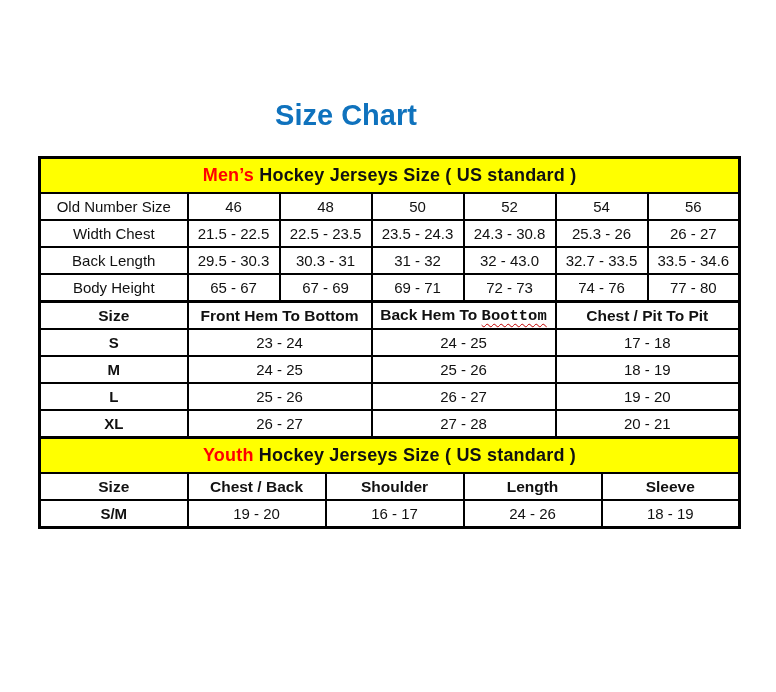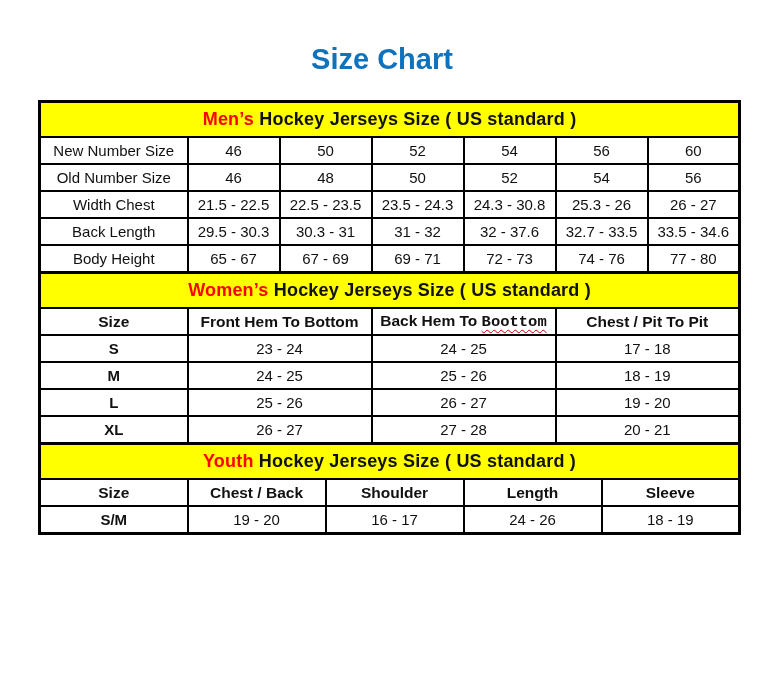--- a/index.html
+++ b/index.html
@@ -8,28 +8,27 @@
     background: #ffffff;
   }
   body {
     width: 776px;
     height: 692px;
     overflow: hidden;
     font-family: "Liberation Sans", sans-serif;
     color: #111111;
   }
   .title {
-    margin: 44px 0 0 0;
+    margin: 100px 0 0 0;
     width: 692px;
     text-align: center;
     font-size: 29px;
     line-height: 31px;
     font-weight: 700;
     color: var(--accent, #0F72BD);
-    padding-left: 36px;
   }
   .chart {
     margin: 25px 0 0 38px;
     width: 776px;
   }
   table.sec {
     border-collapse: collapse;
     table-layout: fixed;
     width: 700px;
     border: 3px solid var(--line, #000);
@@ -92,29 +91,20 @@
         <col style="width:92px">
       <col style="width:92px">
         <col style="width:92px">
         <col style="width:92px">
     </colgroup>
     <tbody>
         <tr>
           <td class="banner" colspan="7"><span class="hl">Men’s</span><span> Hockey Jerseys Size ( US standard )</span></td>
         </tr>
         <tr>
-          <td class="rowlabel">New Number Size</td>
-          <td>46</td>
-          <td>50</td>
-          <td>52</td>
-          <td>54</td>
-          <td>56</td>
-          <td>60</td>
-        </tr>
-        <tr>
           <td class="rowlabel">Old Number Size</td>
           <td>46</td>
           <td>48</td>
           <td>50</td>
           <td>52</td>
           <td>54</td>
           <td>56</td>
         </tr>
         <tr>
           <td class="rowlabel">Width Chest</td>
@@ -123,21 +113,21 @@
           <td>23.5 - 24.3</td>
           <td>24.3 - 30.8</td>
           <td>25.3 - 26</td>
           <td>26 - 27</td>
         </tr>
         <tr>
           <td class="rowlabel">Back Length</td>
           <td>29.5 - 30.3</td>
           <td>30.3 - 31</td>
           <td>31 - 32</td>
-          <td>32 - 37.6</td>
+          <td>32 - 43.0</td>
           <td>32.7 - 33.5</td>
           <td>33.5 - 34.6</td>
         </tr>
         <tr>
           <td class="rowlabel">Body Height</td>
           <td>65 - 67</td>
           <td>67 - 69</td>
           <td>69 - 71</td>
           <td>72 - 73</td>
           <td>74 - 76</td>
@@ -147,23 +137,20 @@
   </table>
 
   <table class="sec bold-labels">
     <colgroup>
       <col style="width:148px">
       <col style="width:184px">
         <col style="width:184px">
         <col style="width:184px">
     </colgroup>
     <tbody>
-        <tr>
-          <td class="banner" colspan="4"><span class="hl">Women’s</span><span> Hockey Jerseys Size ( US standard )</span></td>
-        </tr>
         <tr>
           <th>Size</th>
           <th>Front Hem To Bottom</th>
           <th><span>Back Hem To </span><span class="squiggle">Boottom</span></th>
           <th>Chest / Pit To Pit</th>
         </tr>
         <tr>
           <td class="rowlabel">S</td>
           <td>23 - 24</td>
           <td>24 - 25</td>

